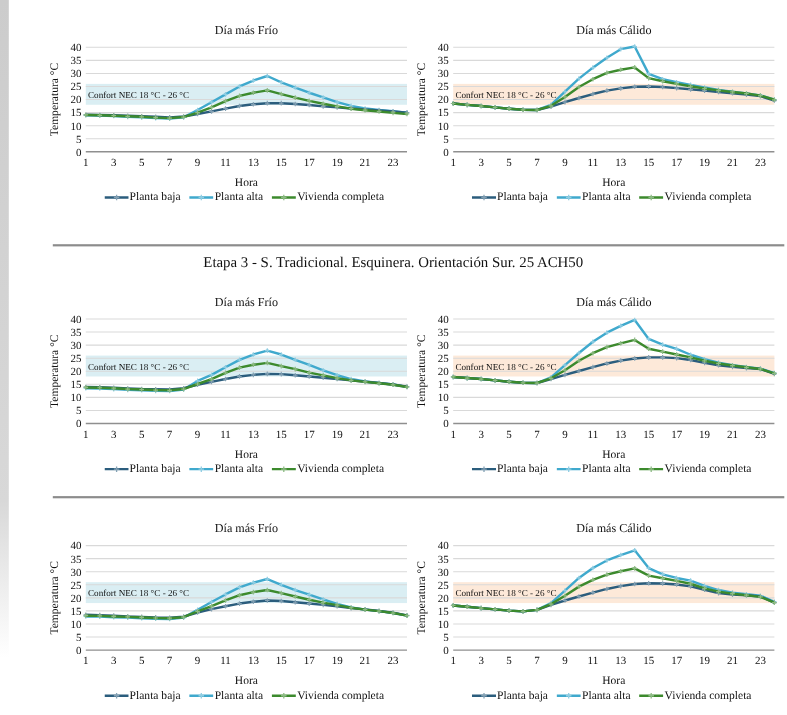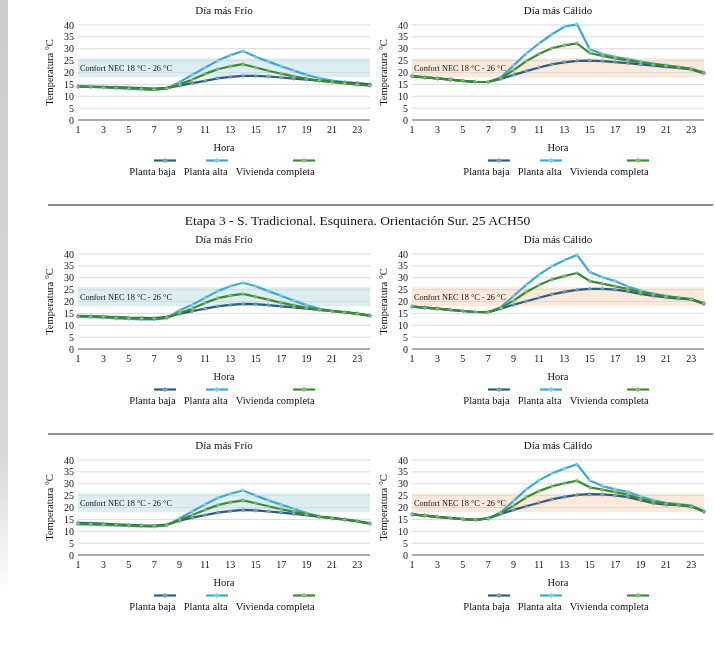--- a/index.html
+++ b/index.html
@@ -8,28 +8,28 @@
   .edge{position:absolute;left:0;top:0;width:8px;height:650px;
         background:linear-gradient(to bottom,#cccccc 0%,#d8d8d8 70%,#ffffff 92%);}
   .content{position:absolute;left:0;top:0;width:715px;}
   section.row{box-sizing:border-box;}
   .row1{height:202px;}
   .row2{height:227px;}
   .row3{height:215px;}
   .separator{height:2px;background:#8c8c8c;margin-left:48px;margin-right:2px;}
   .sec-title{text-align:center;font-size:13.5px;padding-top:4px;white-space:nowrap;}
   .row2 .sec-title,.row3 .sec-title{padding-top:7px;}
-  .charts-row{display:flex;padding-left:42px;margin-top:2px;}
+  .charts-row{display:flex;padding-left:42px;margin-top:20px;}
   .chart-panel{width:334px;}
   .subtitle{text-align:center;font-size:11px;padding-left:30px;height:16px;margin-top:2px;}
   svg.plot{display:block;}
   svg text{font-family:"Liberation Serif", serif;fill:#111;}
   .legend{display:flex;justify-content:center;align-items:center;
           padding-left:26px;gap:8px;font-size:10.5px;margin-top:0px;white-space:nowrap;}
-  .li{display:inline-flex;align-items:flex-end;gap:1px;flex-direction:column;}
+  .li{display:inline-flex;align-items:center;gap:1px;}
 </style>
 </head>
 <body>
 
 <div class="page">
   <div class="edge"></div>
   <div class="content">
 
     <section class="row row1">
       <div class="charts-row">

